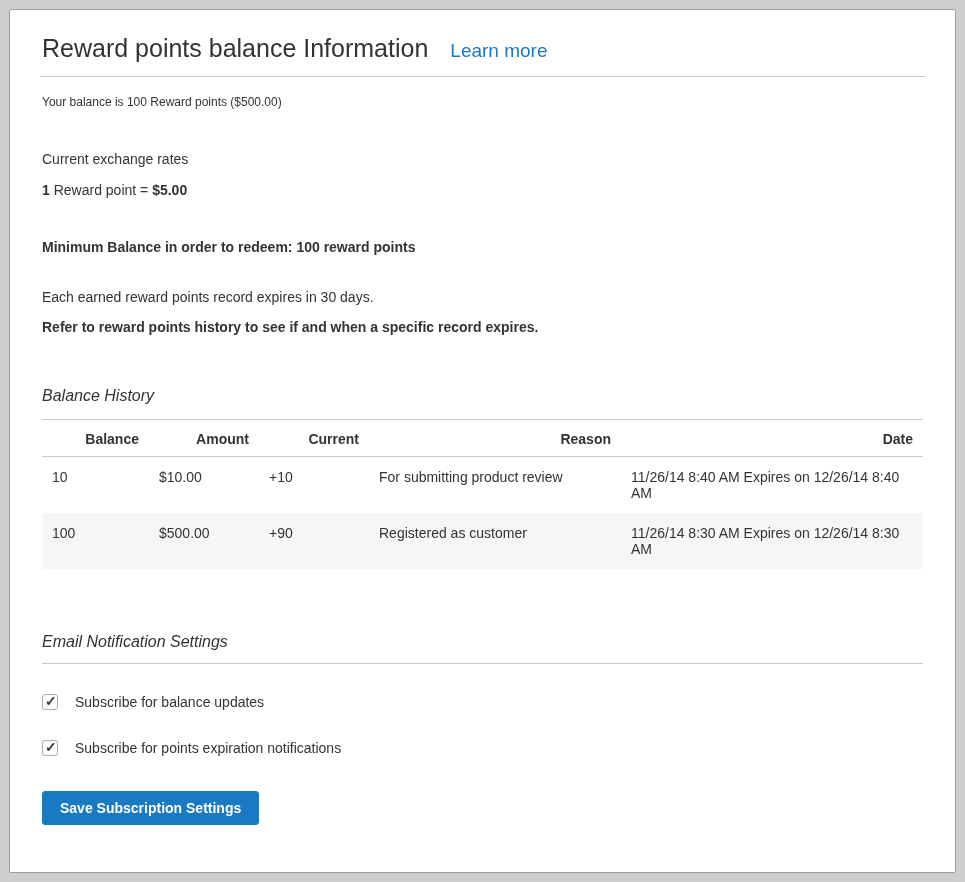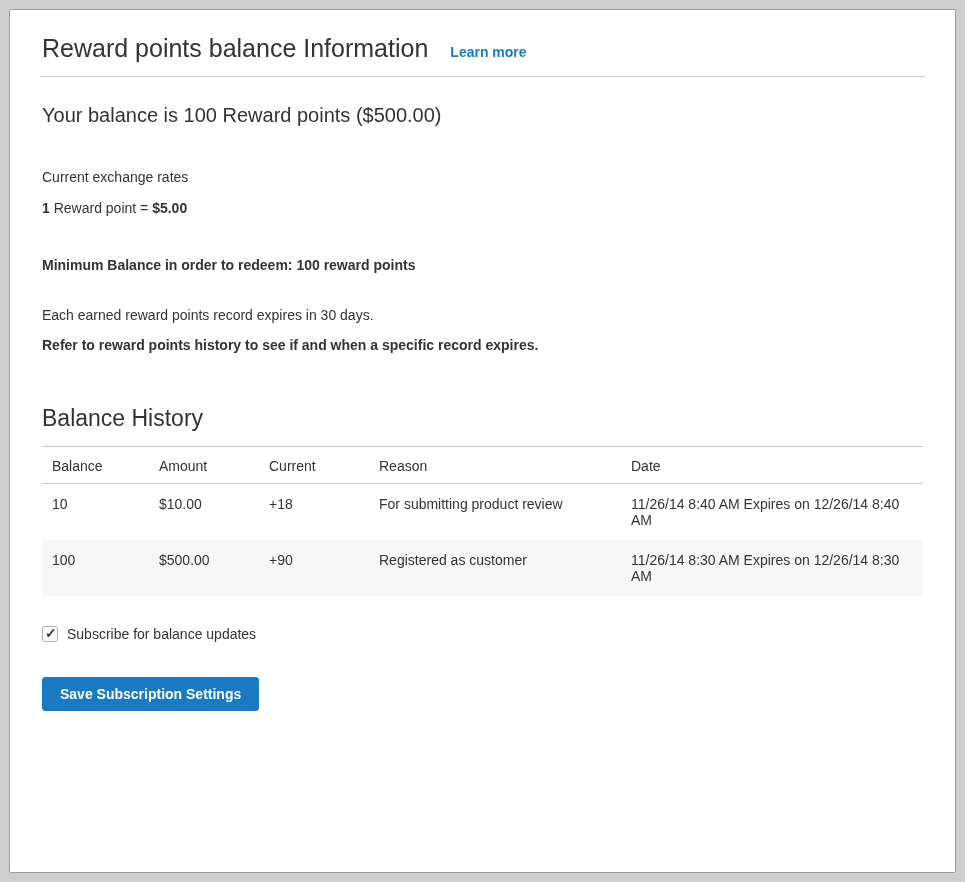--- a/index.html
+++ b/index.html
@@ -34,31 +34,31 @@
   }
   h1 {
     margin: 0;
     font-size: 25px;
     font-weight: 300;
     color: #333;
     letter-spacing: 0;
   }
   .learn-more {
     color: #1979c3;
-    font-size: 14px;
-    font-weight: 700;
+    font-size: 19px;
+    font-weight: 400;
     text-decoration: none;
     cursor: pointer;
   }
 
   .content { padding: 0 2px; }
 
   .balance-summary {
-    font-size: 20px;
-    margin: 27px 0 0 0;
+    font-size: 12px;
+    margin: 18px 0 0 0;
   }
 
   .exchange-block { margin-top: 42px; }
   .bold-line {
     font-weight: 400;
     margin: 0 0 14px 0;
   }
   .rate-line {
     margin: 0;
     line-height: 1.32;
@@ -66,35 +66,36 @@
   .rate-line b { font-weight: 700; }
 
   .limit-block { margin-top: 40px; }
   .plain-line { margin: 14px 0 0 0; font-weight: bold; }
 
   .expiry-block { margin-top: 34px; }
 
   
   h2 {
     margin: 0;
-    font-size: 23px;
+    font-size: 16px;
     font-weight: 300;
     color: #333;
+    font-style: italic;
   }
   .history-title { margin-top: 52px; }
   table.history {
     width: 100%;
     border-collapse: collapse;
     margin-top: 14px;
     border-top: 1px solid #ccc;
     font-size: 14px;
   }
   table.history thead th {
-    text-align: left;
-    font-weight: 400;
+    text-align: right;
+    font-weight: 700;
     padding: 11px 10px 9px 10px;
     border-bottom: 1px solid #ccc;
   }
   table.history tbody td {
     padding: 12px 10px;
     vertical-align: top;
   }
   table.history tbody tr:nth-child(even) { background: #f6f6f6; }
   .col-balance { width: 107px; }
   .col-amount  { width: 110px; }
@@ -103,21 +104,21 @@
 
   
   .email-title {
     margin-top: 64px;
     border-bottom: 1px solid #c9c9c9;
     padding-bottom: 12px;
   }
   .checkbox-row {
     display: flex;
     align-items: center;
-    gap: 9px;
+    gap: 17px;
     margin-top: 30px;
   }
   .checkbox-row:first-of-type { margin-top: 36px; }
   input[type="checkbox"] {
     appearance: none;
     -webkit-appearance: none;
     width: 16px;
     height: 16px;
     border: 1px solid #aeaeae;
     border-radius: 3px;
@@ -189,37 +190,42 @@
           <th class="col-amount">Amount</th>
           <th class="col-points">Current</th>
           <th class="col-reason">Reason</th>
           <th>Date</th>
         </tr>
       </thead>
       <tbody>
         <tr>
           <td>10</td>
           <td>$10.00</td>
-          <td>+18</td>
+          <td>+10</td>
           <td>For submitting product review</td>
           <td>11/26/14 8:40 AM Expires on 12/26/14 8:40 AM</td>
         </tr>
         <tr>
           <td>100</td>
           <td>$500.00</td>
           <td>+90</td>
           <td>Registered as customer</td>
           <td>11/26/14 8:30 AM Expires on 12/26/14 8:30 AM</td>
         </tr>
       </tbody>
     </table>
 
+    <h2 class="email-title">Email Notification Settings</h2>
 
     <div class="checkbox-row">
       <input type="checkbox" id="cb0" checked="" style="">
       <label class="checkbox-label" for="cb0">Subscribe for balance updates</label>
     </div>
 
+    <div class="checkbox-row">
+      <input type="checkbox" id="cb1" checked="" style="">
+      <label class="checkbox-label" for="cb1">Subscribe for points expiration notifications</label>
+    </div>
 
     <button class="save-button">Save Subscription Settings</button>
 
   </div>
 </div>
 
 </body></html>

